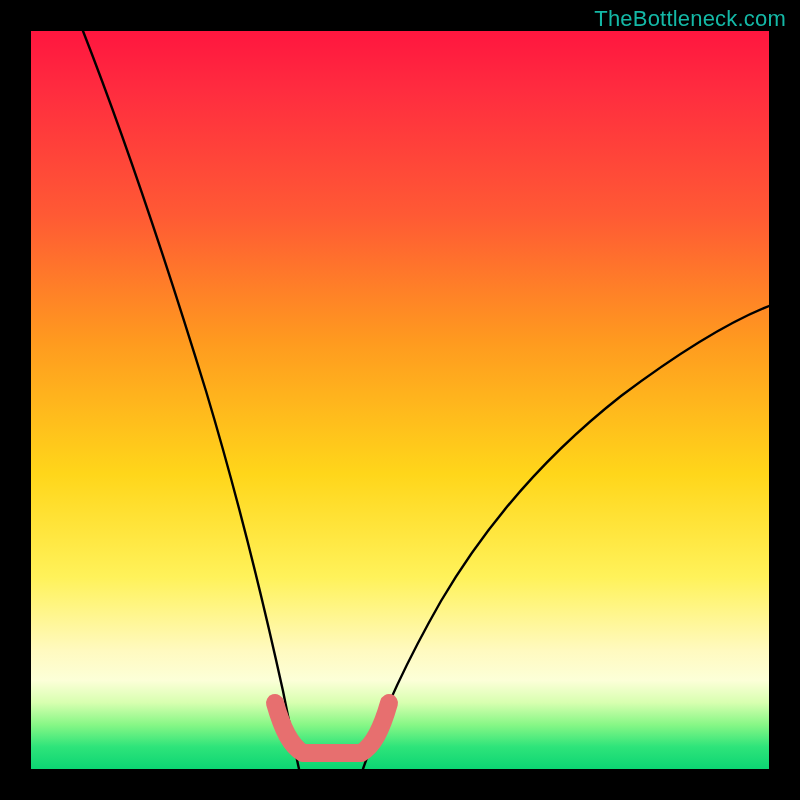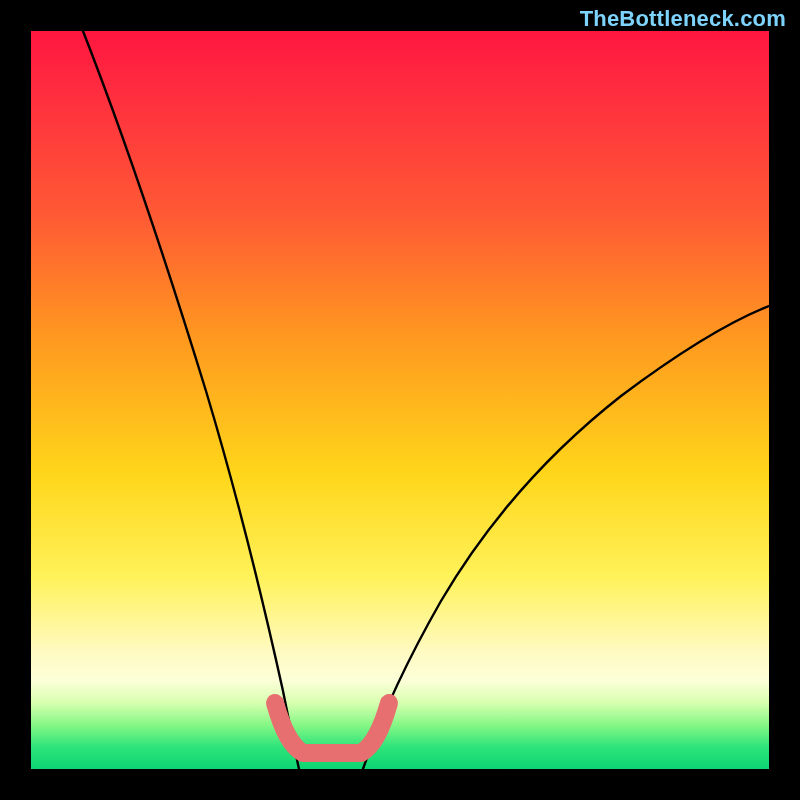--- a/index.html
+++ b/index.html
@@ -36,23 +36,23 @@
       #d8ffb0 91%,
       #87f786 94%,
       #2ee47a 97%,
       #0cd573 100%
     );
   }
   .watermark {
     position: absolute;
     top: 6px;
     right: 14px;
-    color: #7dd3fc;
+    color: #14b8a6;
     font-size: 22px;
-    font-weight: 700;
+    font-weight: 400;
     letter-spacing: 0.2px;
     user-select: none;
   }
   svg.overlay {
     position: absolute;
     left: 31px;
     top: 31px;
     width: 738px;
     height: 738px;
   }

